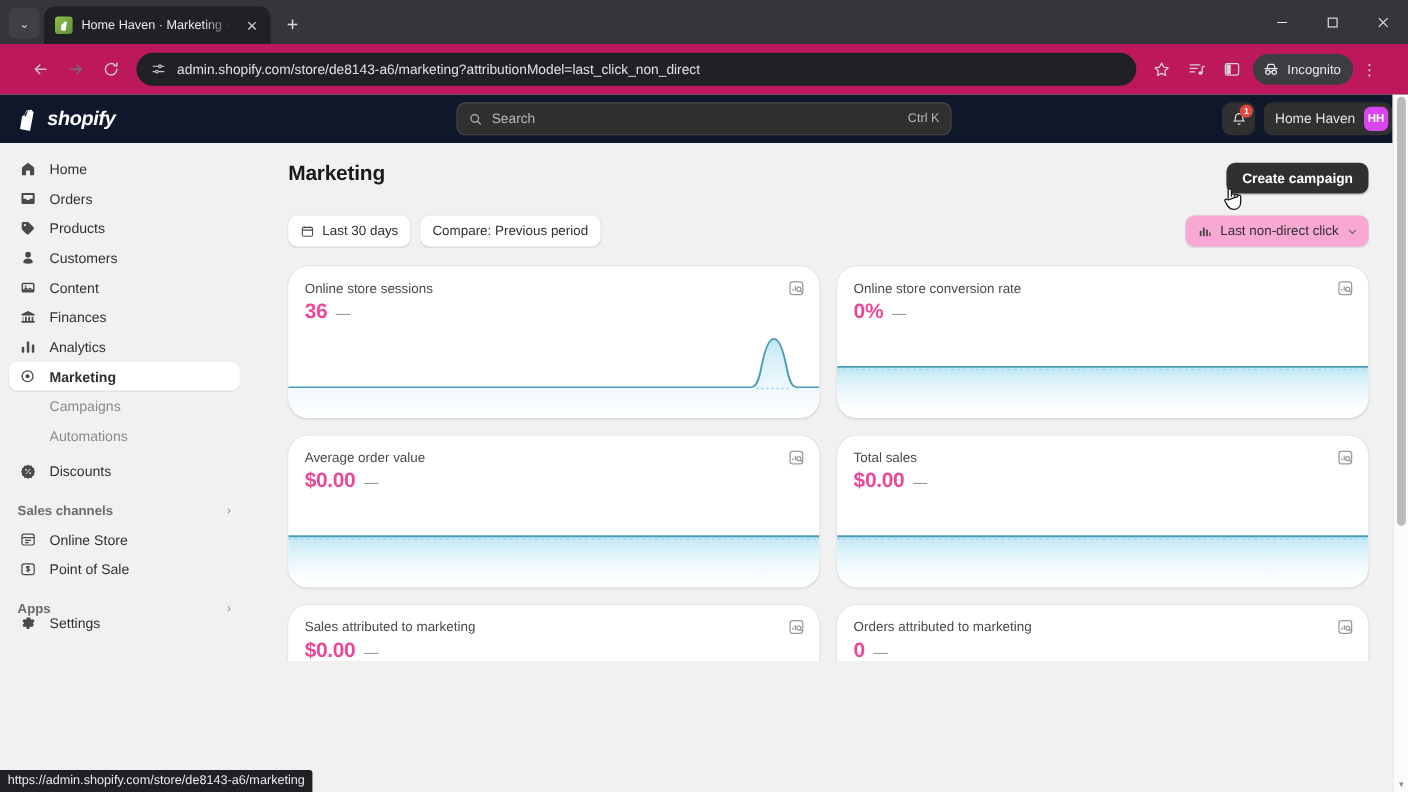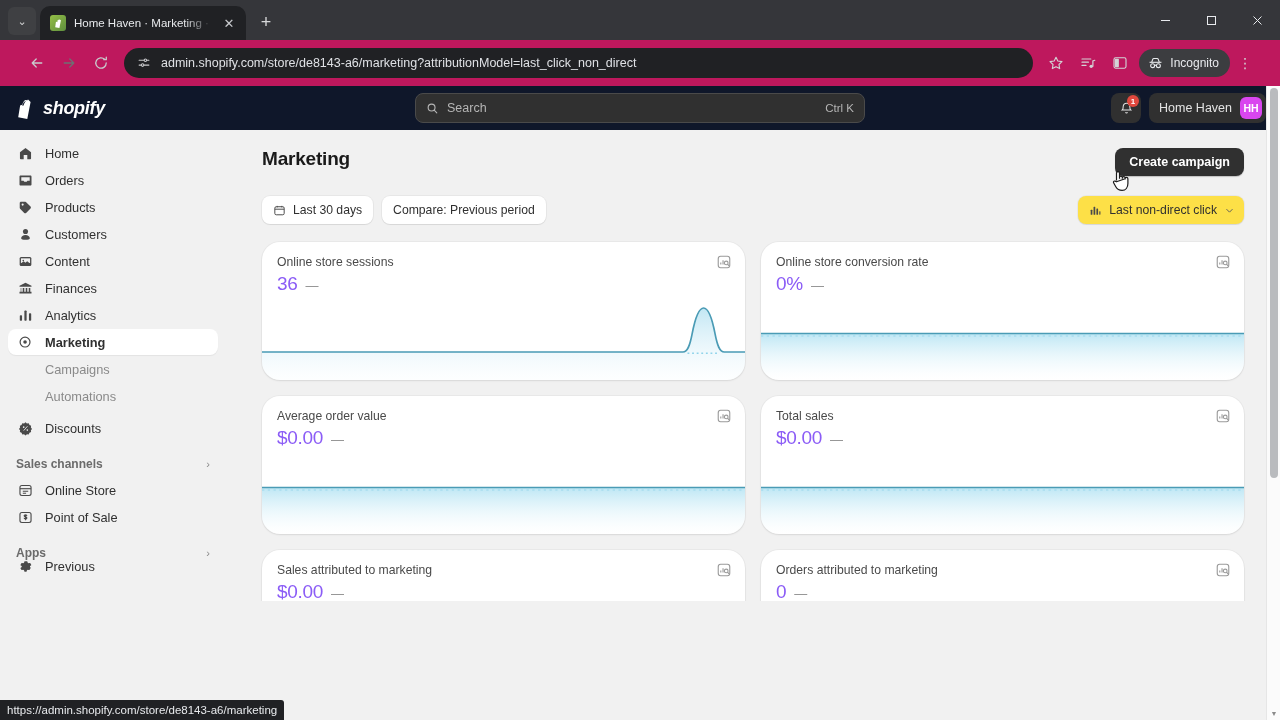--- a/index.html
+++ b/index.html
@@ -187,39 +187,39 @@
 
   .filters-row { display:flex; align-items:center; margin-top: 20px; }
   .chip {
     height: 28px; background:#fff; border-radius: 8px;
     display:flex; align-items:center; gap:7px; padding: 0 11px;
     font-size: 12.2px; color:#303030;
     box-shadow: 0 1px 1px rgba(0,0,0,.07), 0 0 0 1px rgba(0,0,0,.04);
     margin-right: 9px;
   }
   .attr-select {
-    margin-left: auto; height: 28px; background:#fde047; border-radius: 8px;
+    margin-left: auto; height: 28px; background:#f9a8d4; border-radius: 8px;
     display:flex; align-items:center; gap: 7px; padding: 0 9px 0 11px;
     font-size: 12.2px; color: #303030;
     box-shadow: 0 1px 1px rgba(0,0,0,.07), 0 0 0 1px rgba(0,0,0,.04);
   }
 
   .grid {
     display: grid; grid-template-columns: 1fr 1fr;
     gap: 16px; margin-top: 18px;
   }
   .card {
     background:#fff; border-radius: 18px; height: 138px;
     box-shadow: 0 1px 2px rgba(0,0,0,.08), 0 0 0 1px rgba(0,0,0,.03);
     position: relative; overflow: hidden;
   }
   .card-head { padding: 13px 15px 0 15px; }
   .card-label { font-size: 12.2px; color: #4a4a4a; }
   .card-value-row { display:flex; align-items:baseline; gap: 8px; margin-top: 4px; }
-  .card-value { font-size: 19px; font-weight: 400; color:#8b5cf6; letter-spacing:-0.3px; }
+  .card-value { font-size: 19px; font-weight: 700; color:#ec4899; letter-spacing:-0.3px; }
   .card-delta { font-size: 13px; color:#8a8a8a; }
   .card-icon {
     position:absolute; top: 12px; right: 13px; width: 16px; height: 16px;
     color: #9a9a9a;
   }
   .spark { position:absolute; left:0; right:0; bottom: 0; height: 90px; }
   .spark svg { display:block; width:100%; height:100%; }
 
   
   .cursor { position:absolute; pointer-events:none; }
@@ -516,21 +516,21 @@
           <span class="c">›</span>
         </div>
 
         <div class="settings-row">
           <span class="ico" style="width:18px;height:18px;display:flex;align-items:center;justify-content:center;color:#4a4a4a">
             <svg width="15" height="15" viewBox="0 0 20 20" fill="currentColor">
                 <path d="M10 6.6a3.4 3.4 0 1 0 0 6.8 3.4 3.4 0 0 0 0-6.8zm0 5a1.6 1.6 0 1 1 0-3.2 1.6 1.6 0 0 1 0 3.2z"></path>
                 <path d="M17.3 11.5l-1.3-.8a6.3 6.3 0 0 0 0-1.4l1.3-.8a.8.8 0 0 0 .3-1l-1.1-1.9a.8.8 0 0 0-1-.3l-1.4.5a6.3 6.3 0 0 0-1.2-.7l-.2-1.5a.8.8 0 0 0-.8-.6H9.1a.8.8 0 0 0-.8.6l-.2 1.5c-.4.2-.8.4-1.2.7l-1.4-.5a.8.8 0 0 0-1 .3L3.4 7.5a.8.8 0 0 0 .3 1l1.3.8a6.3 6.3 0 0 0 0 1.4l-1.3.8a.8.8 0 0 0-.3 1l1.1 1.9a.8.8 0 0 0 1 .3l1.4-.5c.4.3.8.5 1.2.7l.2 1.5c.1.4.4.6.8.6h1.8c.4 0 .7-.2.8-.6l.2-1.5c.4-.2.8-.4 1.2-.7l1.4.5a.8.8 0 0 0 1-.3l1.1-1.9a.8.8 0 0 0-.3-1z"></path>
               </svg>
           </span>
-          <span class="lbl">Previous</span>
+          <span class="lbl">Settings</span>
         </div>
       </nav>
 
       <main class="main">
 
         <div class="page-head">
           <h1 class="page-title">Marketing</h1>
           <button class="primary-btn">Create campaign</button>
         </div>
 

